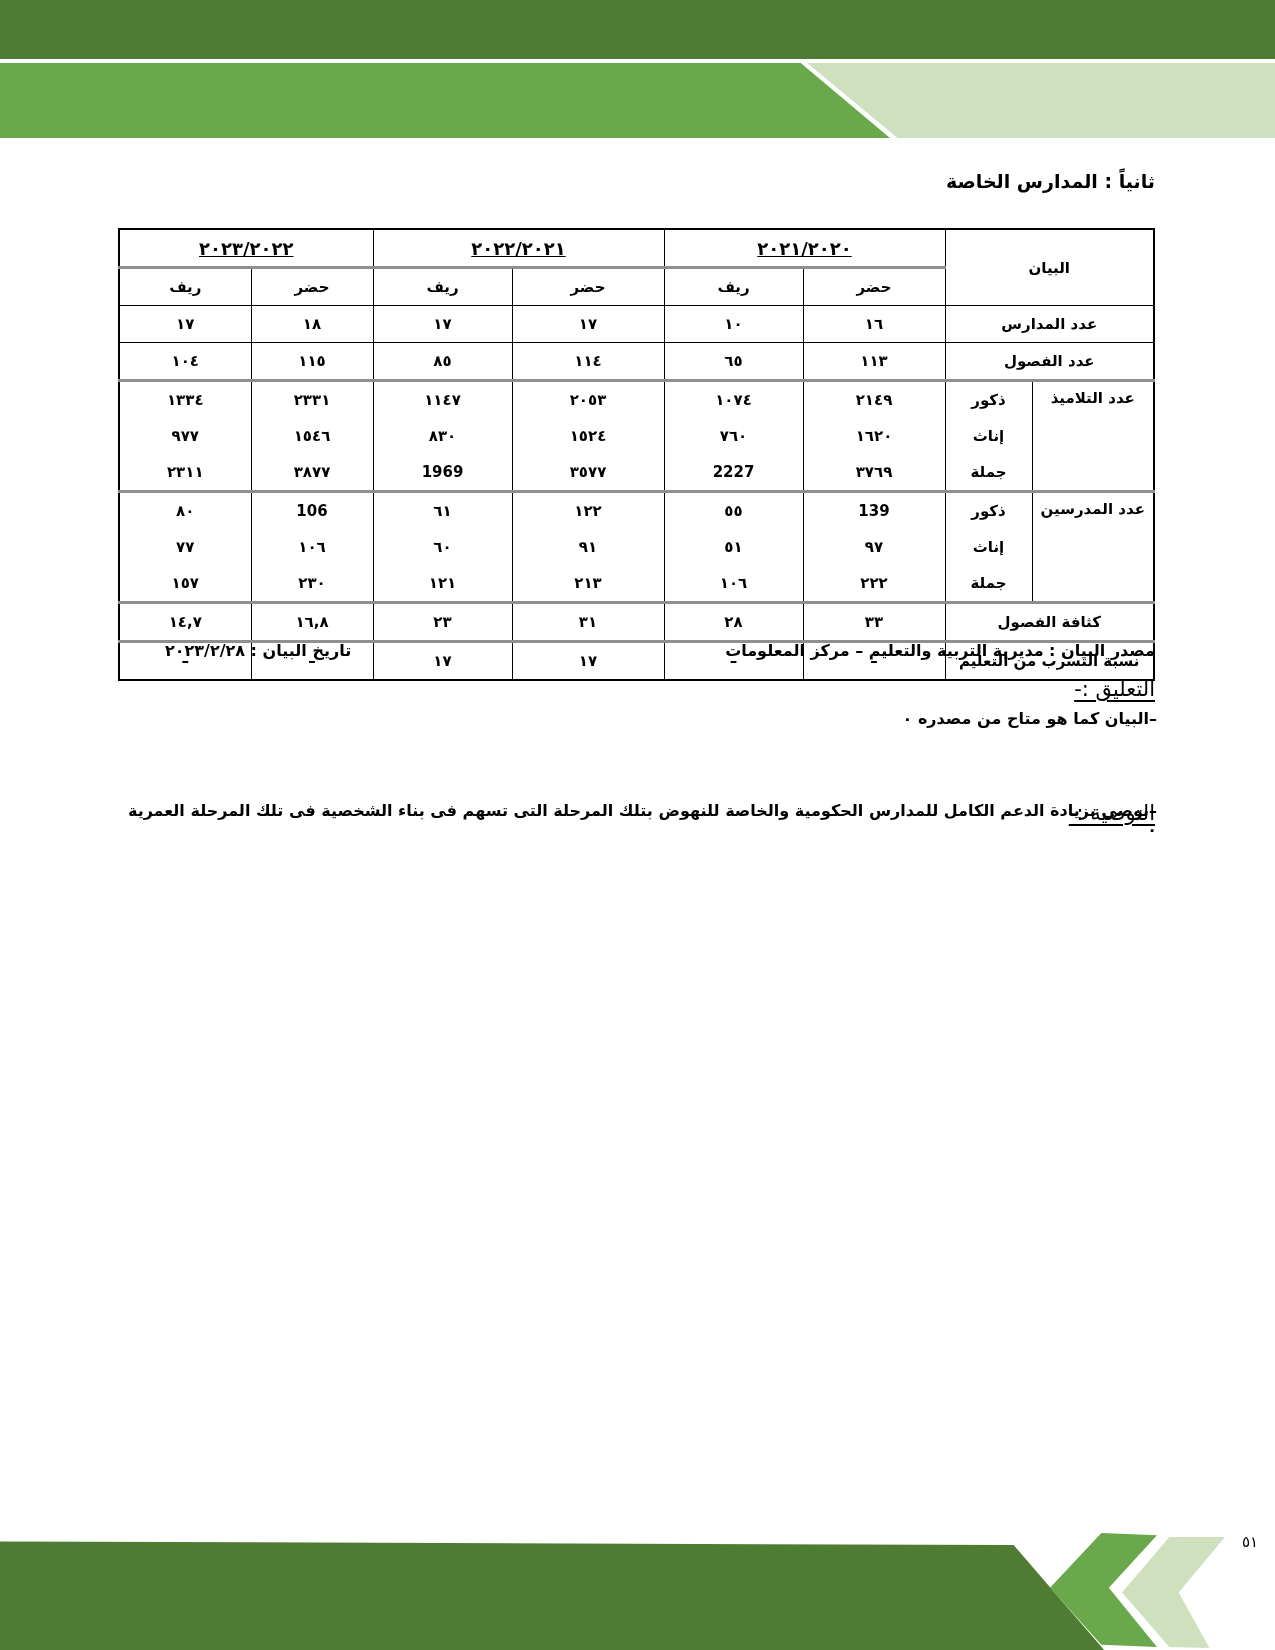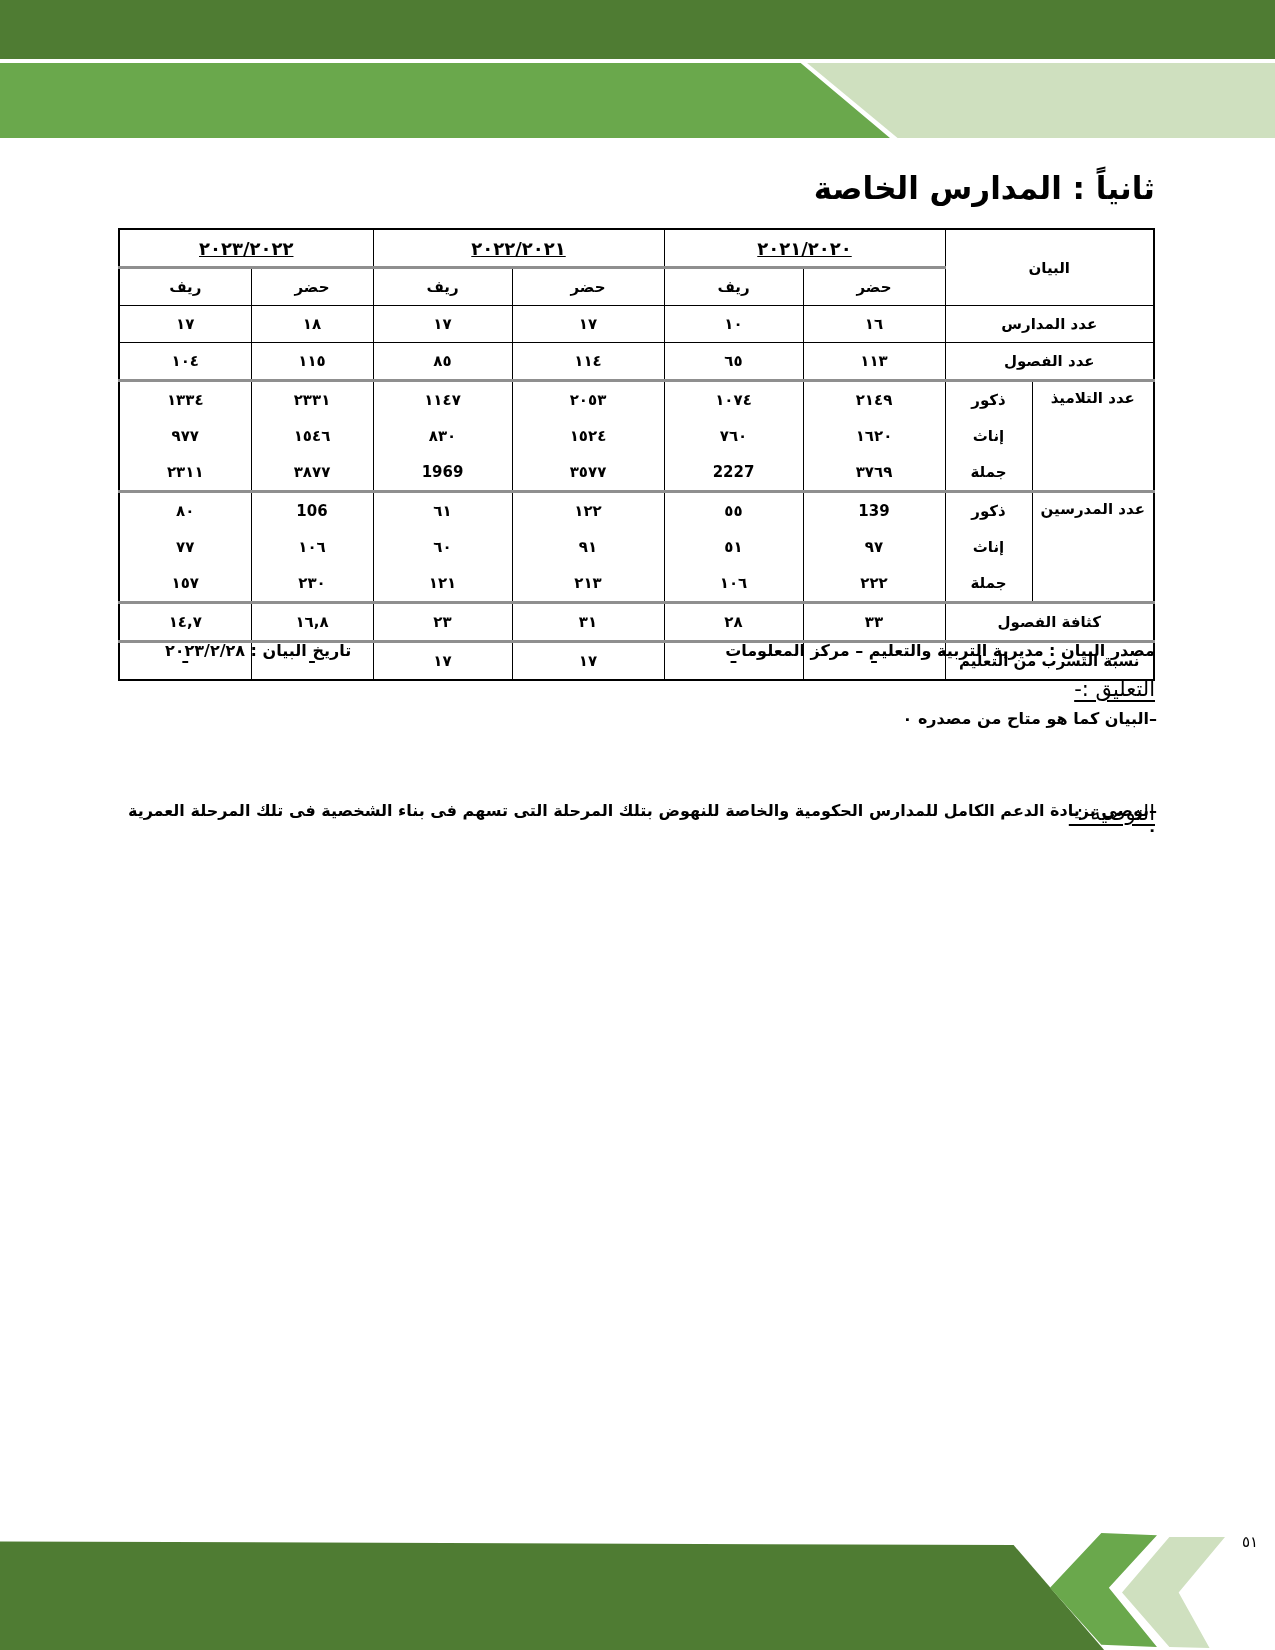--- a/index.html
+++ b/index.html
@@ -20,21 +20,21 @@
     clip-path:polygon(0 0, 62.8% 0, 69.8% 100%, 0 100%);
   }
   .hdr-light {
     position:absolute; inset:0;
     background:var(--band-light,#cfe0bf);
     clip-path:polygon(63.3% 0, 100% 0, 100% 100%, 70.4% 100%);
   }
   
   .title {
     position:absolute; top:170px; right:120px; margin:0;
-    font-size:31px; font-weight:bold; color:#000;
+    font-size:19px; font-weight:bold; color:#000;
   }
   
   table.stats {
     position:absolute; top:228px; right:120px; width:1035px;
     border-collapse:collapse; table-layout:fixed;
     border:2px solid #000; direction:rtl;
   }
   table.stats td {
     border:1px solid #000; text-align:center; vertical-align:middle;
     font-size:15px; font-weight:bold; color:#000; height:34px; padding:1px 2px;

